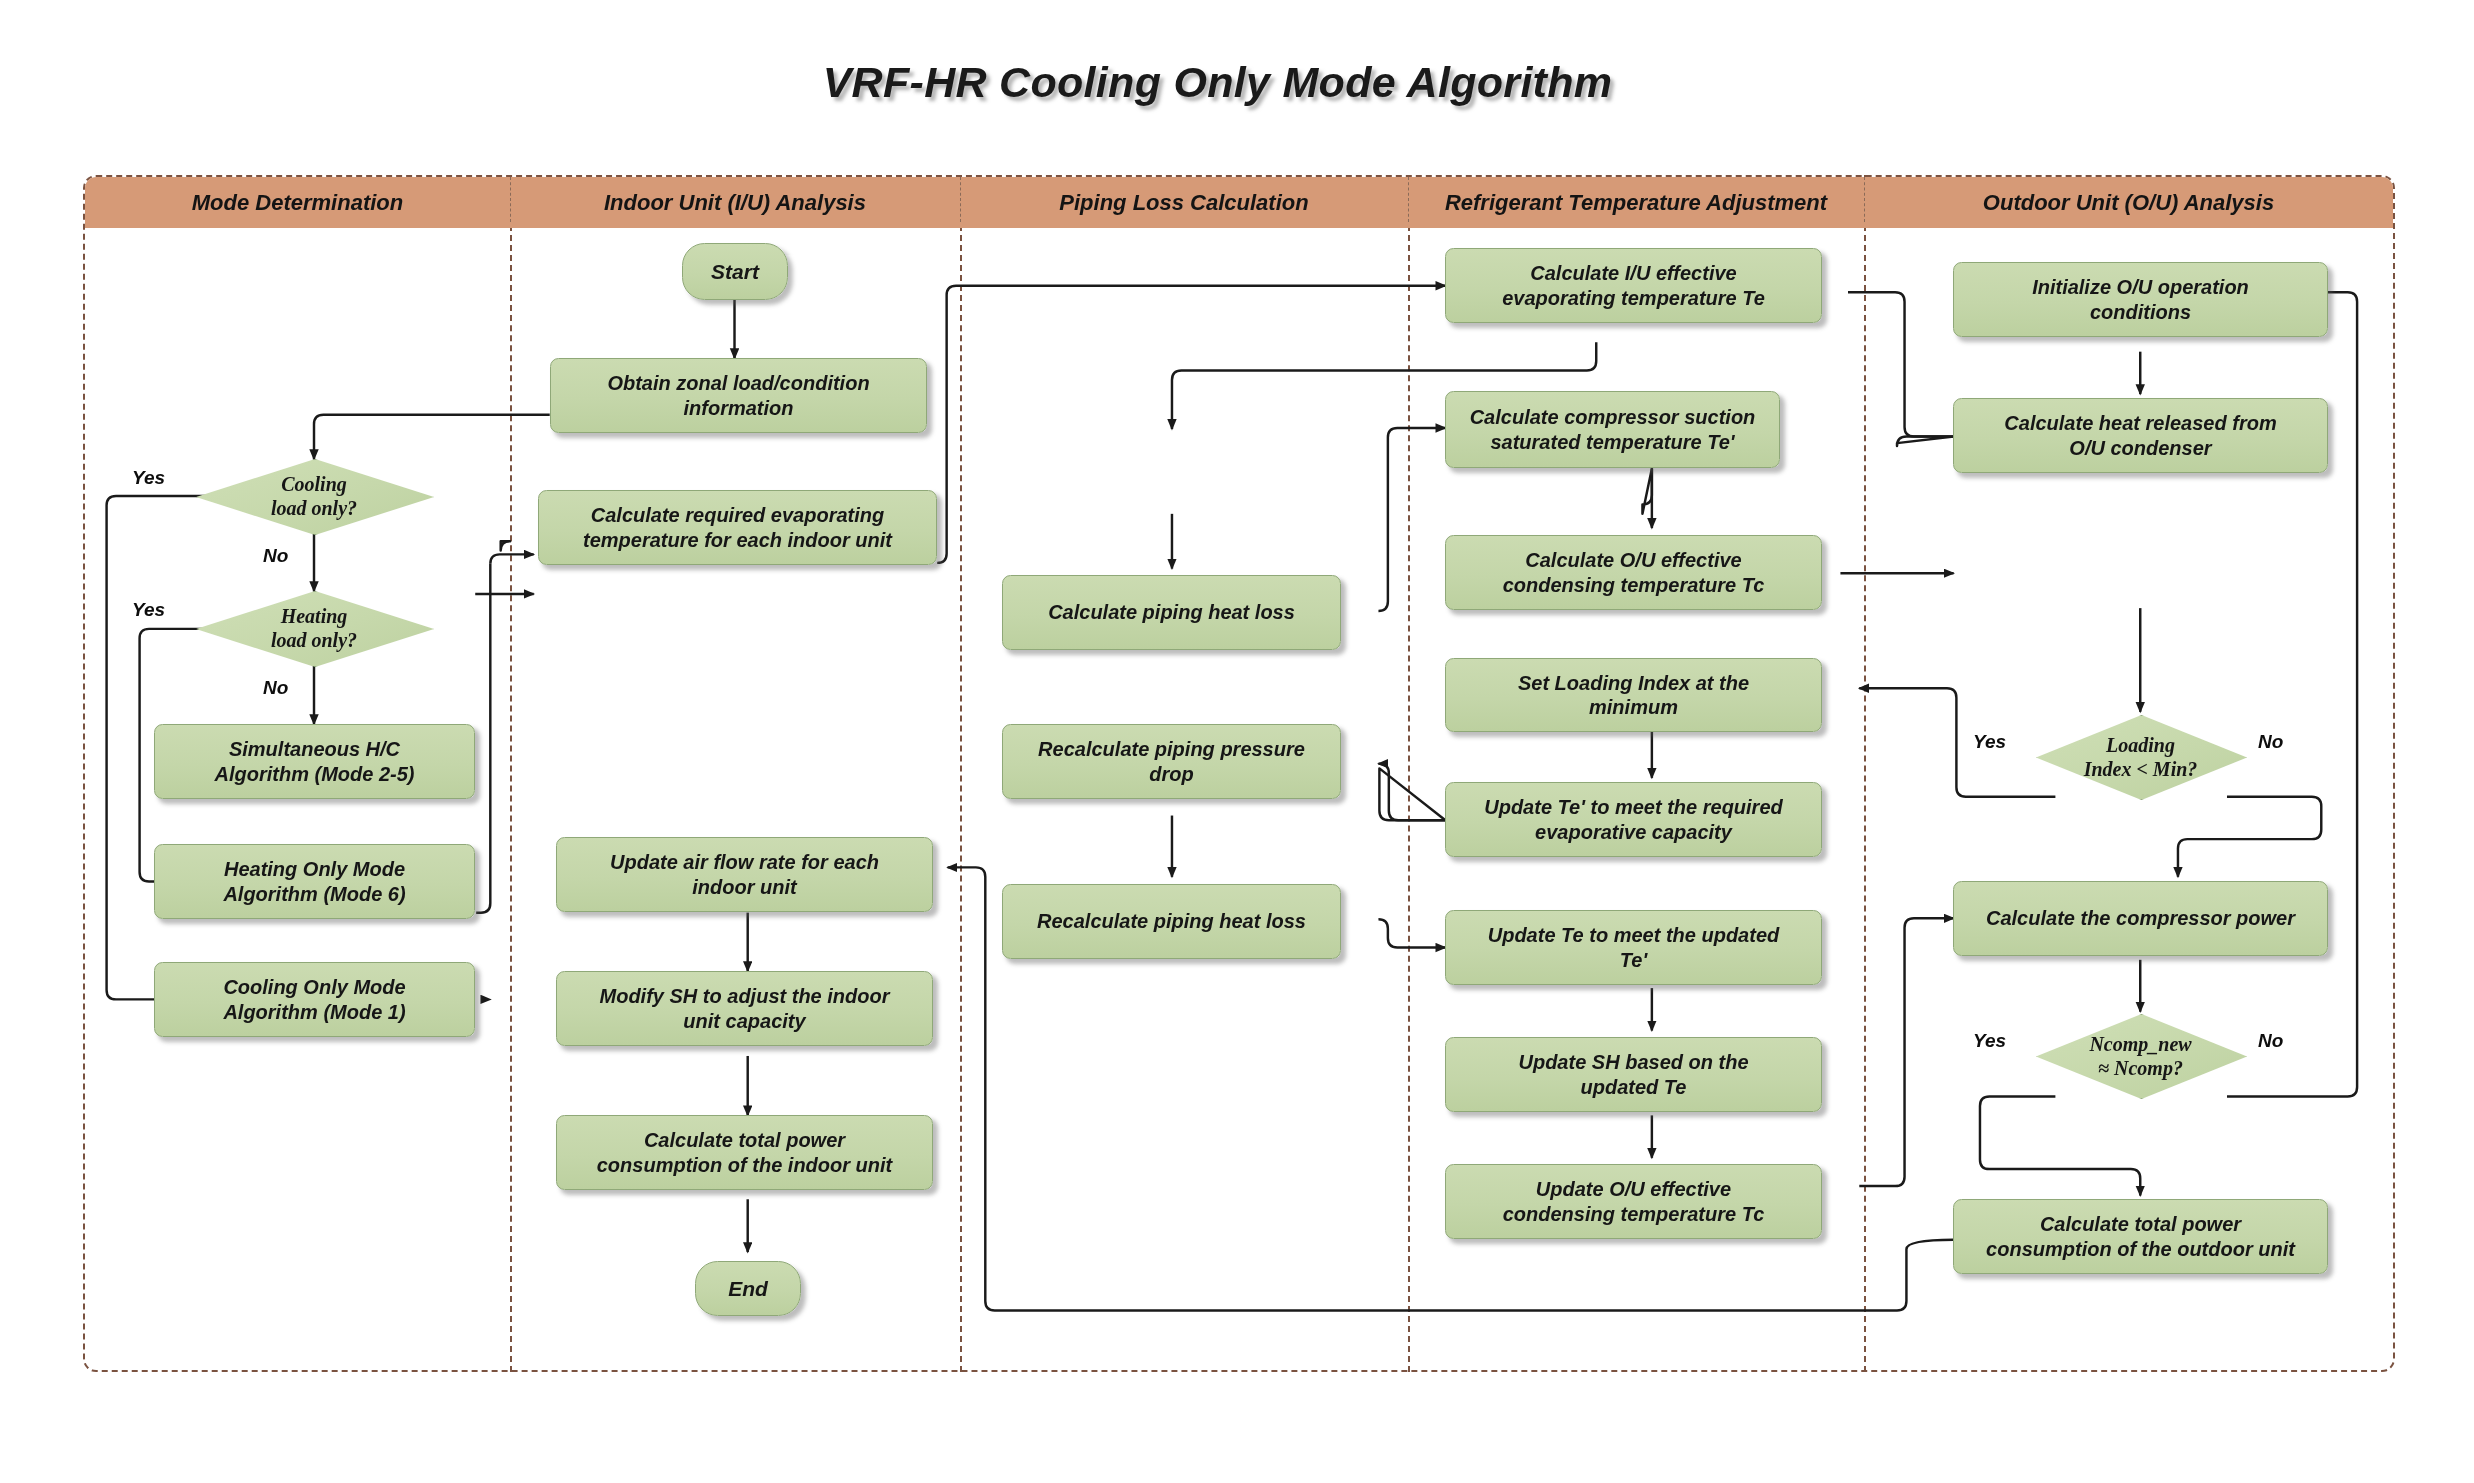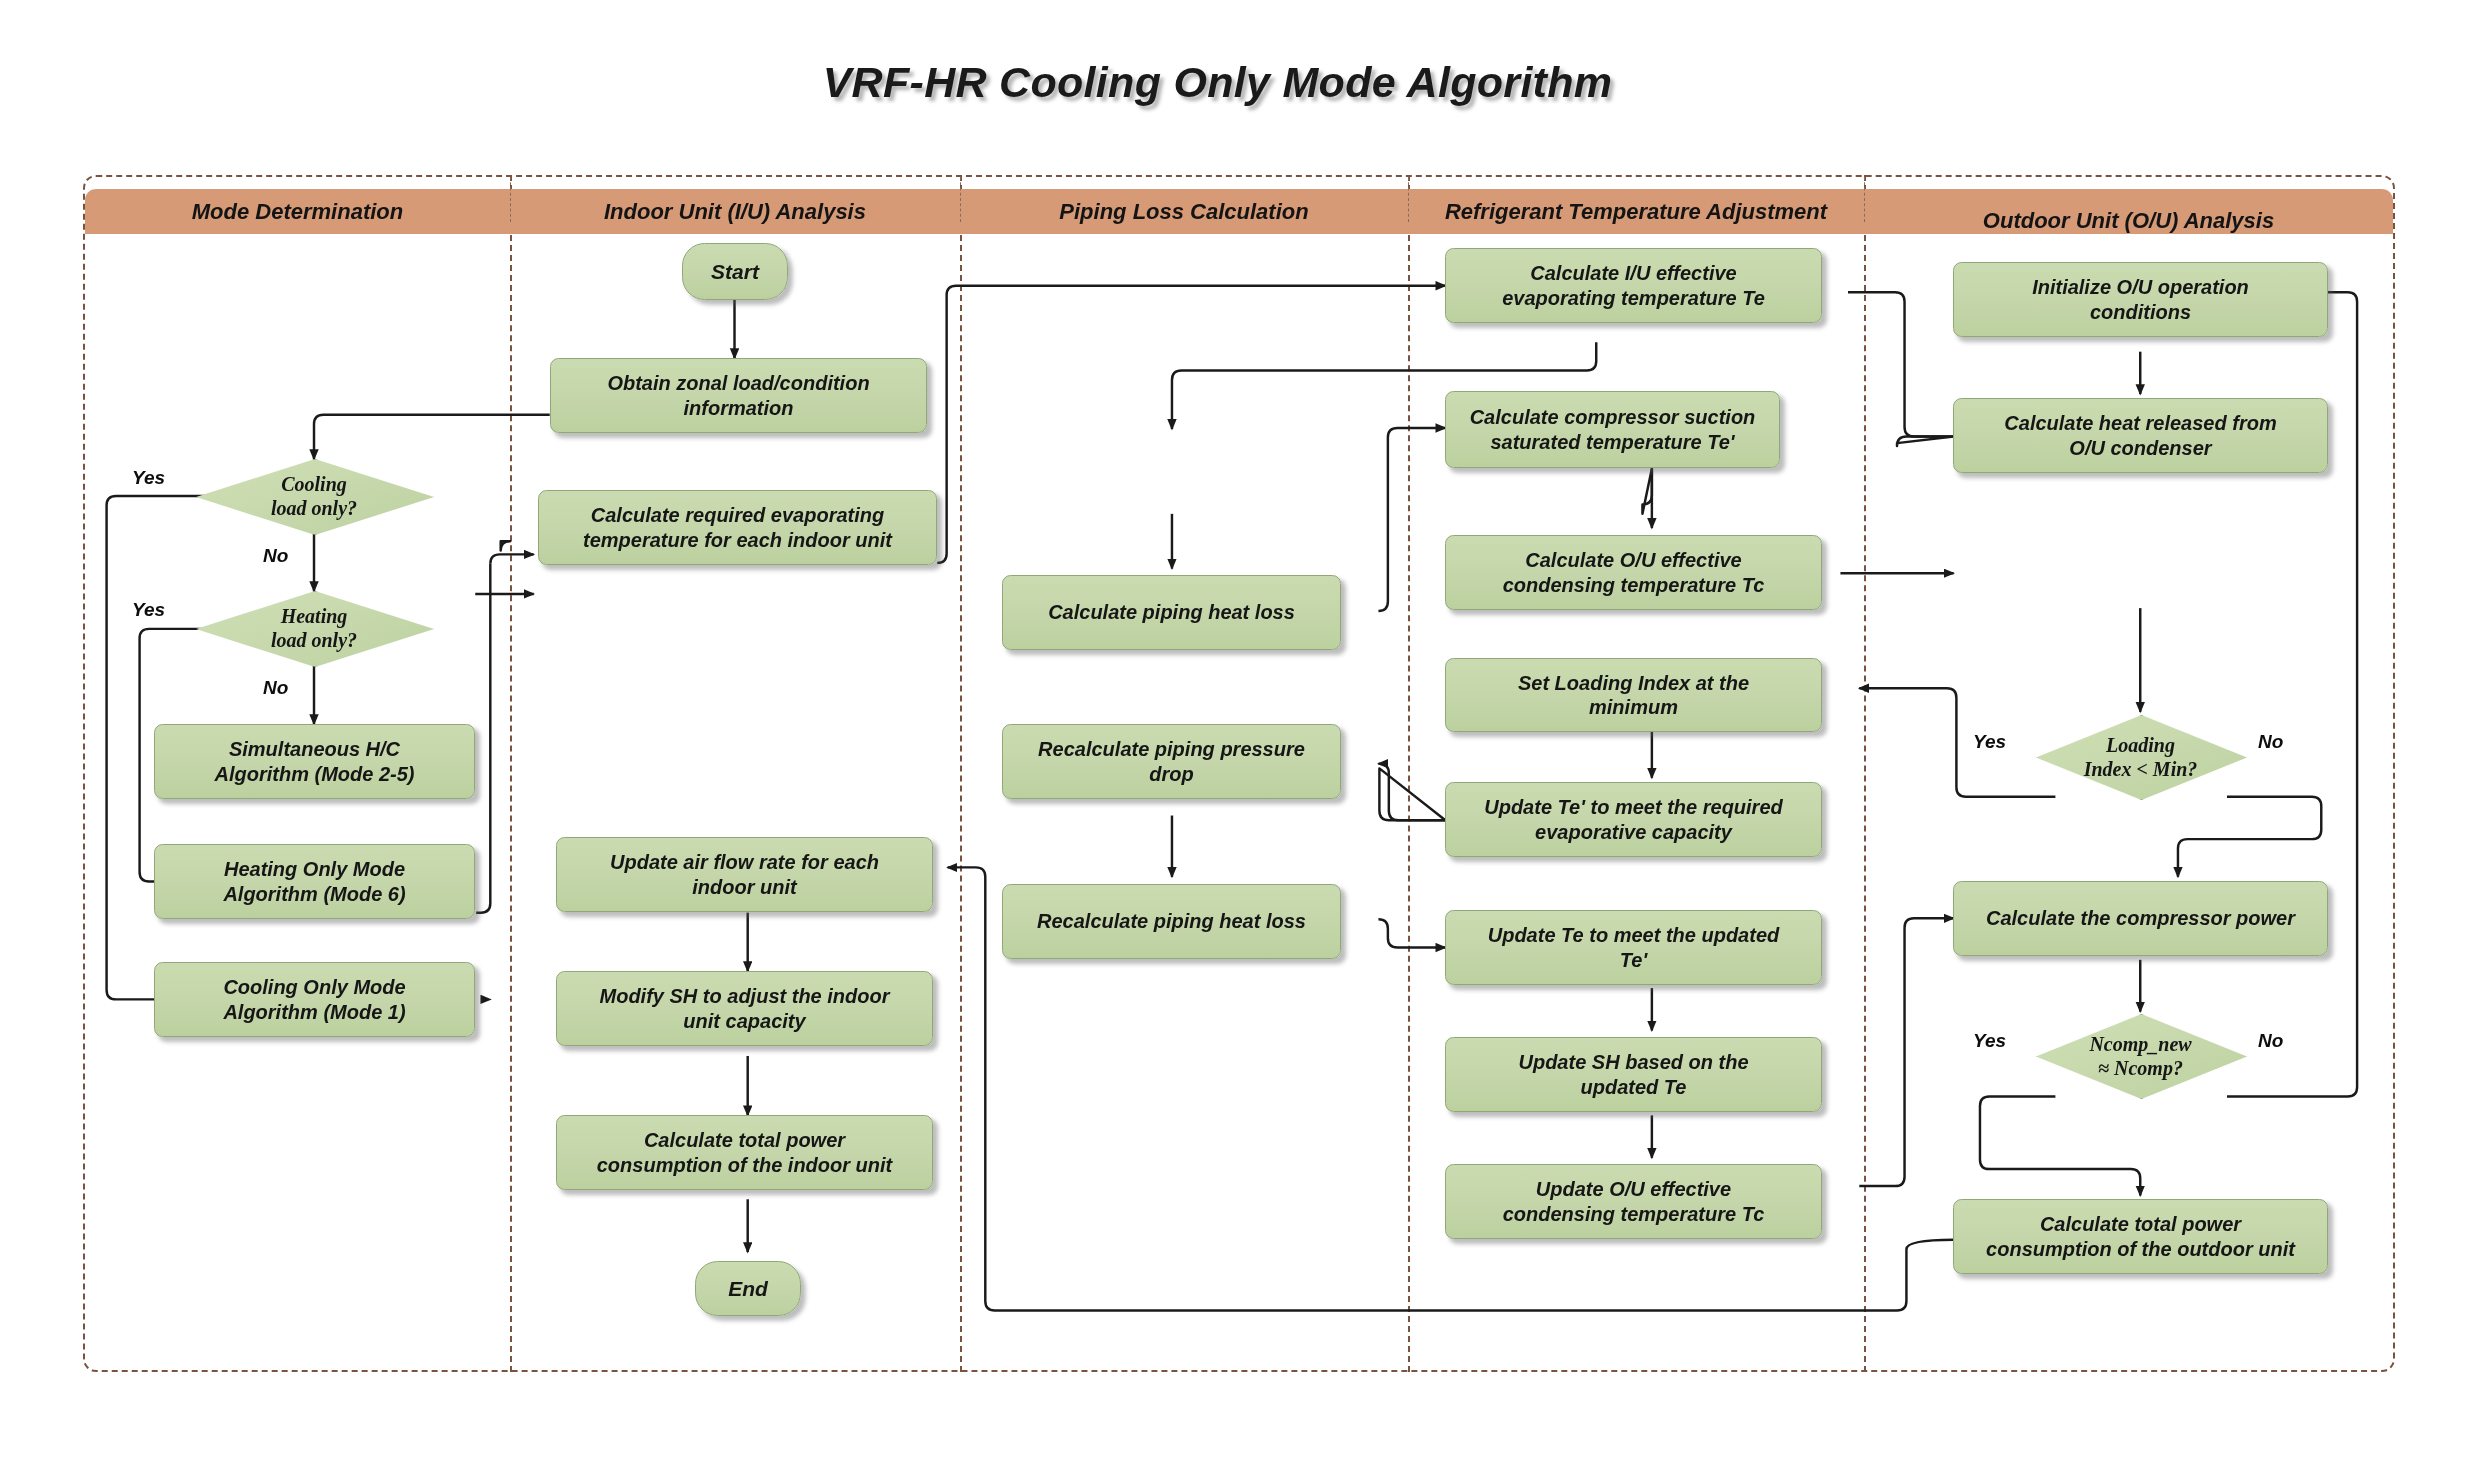--- a/index.html
+++ b/index.html
@@ -19,29 +19,28 @@
   
   #lane-frame{
     position:absolute;left:83px;top:175px;width:2312px;height:1197px;
     border:2.8px dashed #7a5240;border-radius:13.2px;box-sizing:border-box;
   }
   .lane-divider{
     position:absolute;top:175px;height:1197px;width:0;
     border-left:2.8px dashed #7a5240;
   }
   .lane-head{
-    position:absolute;top:177px;height:45px;
+    position:absolute;top:177px;height:51px;
     background:#d69a77;
     display:flex;align-items:center;justify-content:center;
     font-size:22px;font-weight:bold;font-style:italic;color:#141414;
     box-sizing:border-box;
-    margin-top:12px;
   }
   .lane-head.first{border-top-left-radius:11.3px;border-bottom-left-radius:0;}
-  .lane-head.last{border-top-right-radius:11.3px;align-items:flex-end;}
+  .lane-head.last{border-top-right-radius:11.3px;}
   .lane-head-sep{
     position:absolute;top:177px;height:45px;width:0;border-left:1.9px dashed #8a6a58;
   }
 
   
   .node{
     position:absolute;box-sizing:border-box;
     display:flex;align-items:center;justify-content:center;text-align:center;
     font-size:20px;font-weight:bold;font-style:italic;color:#161616;
     line-height:1.22;

